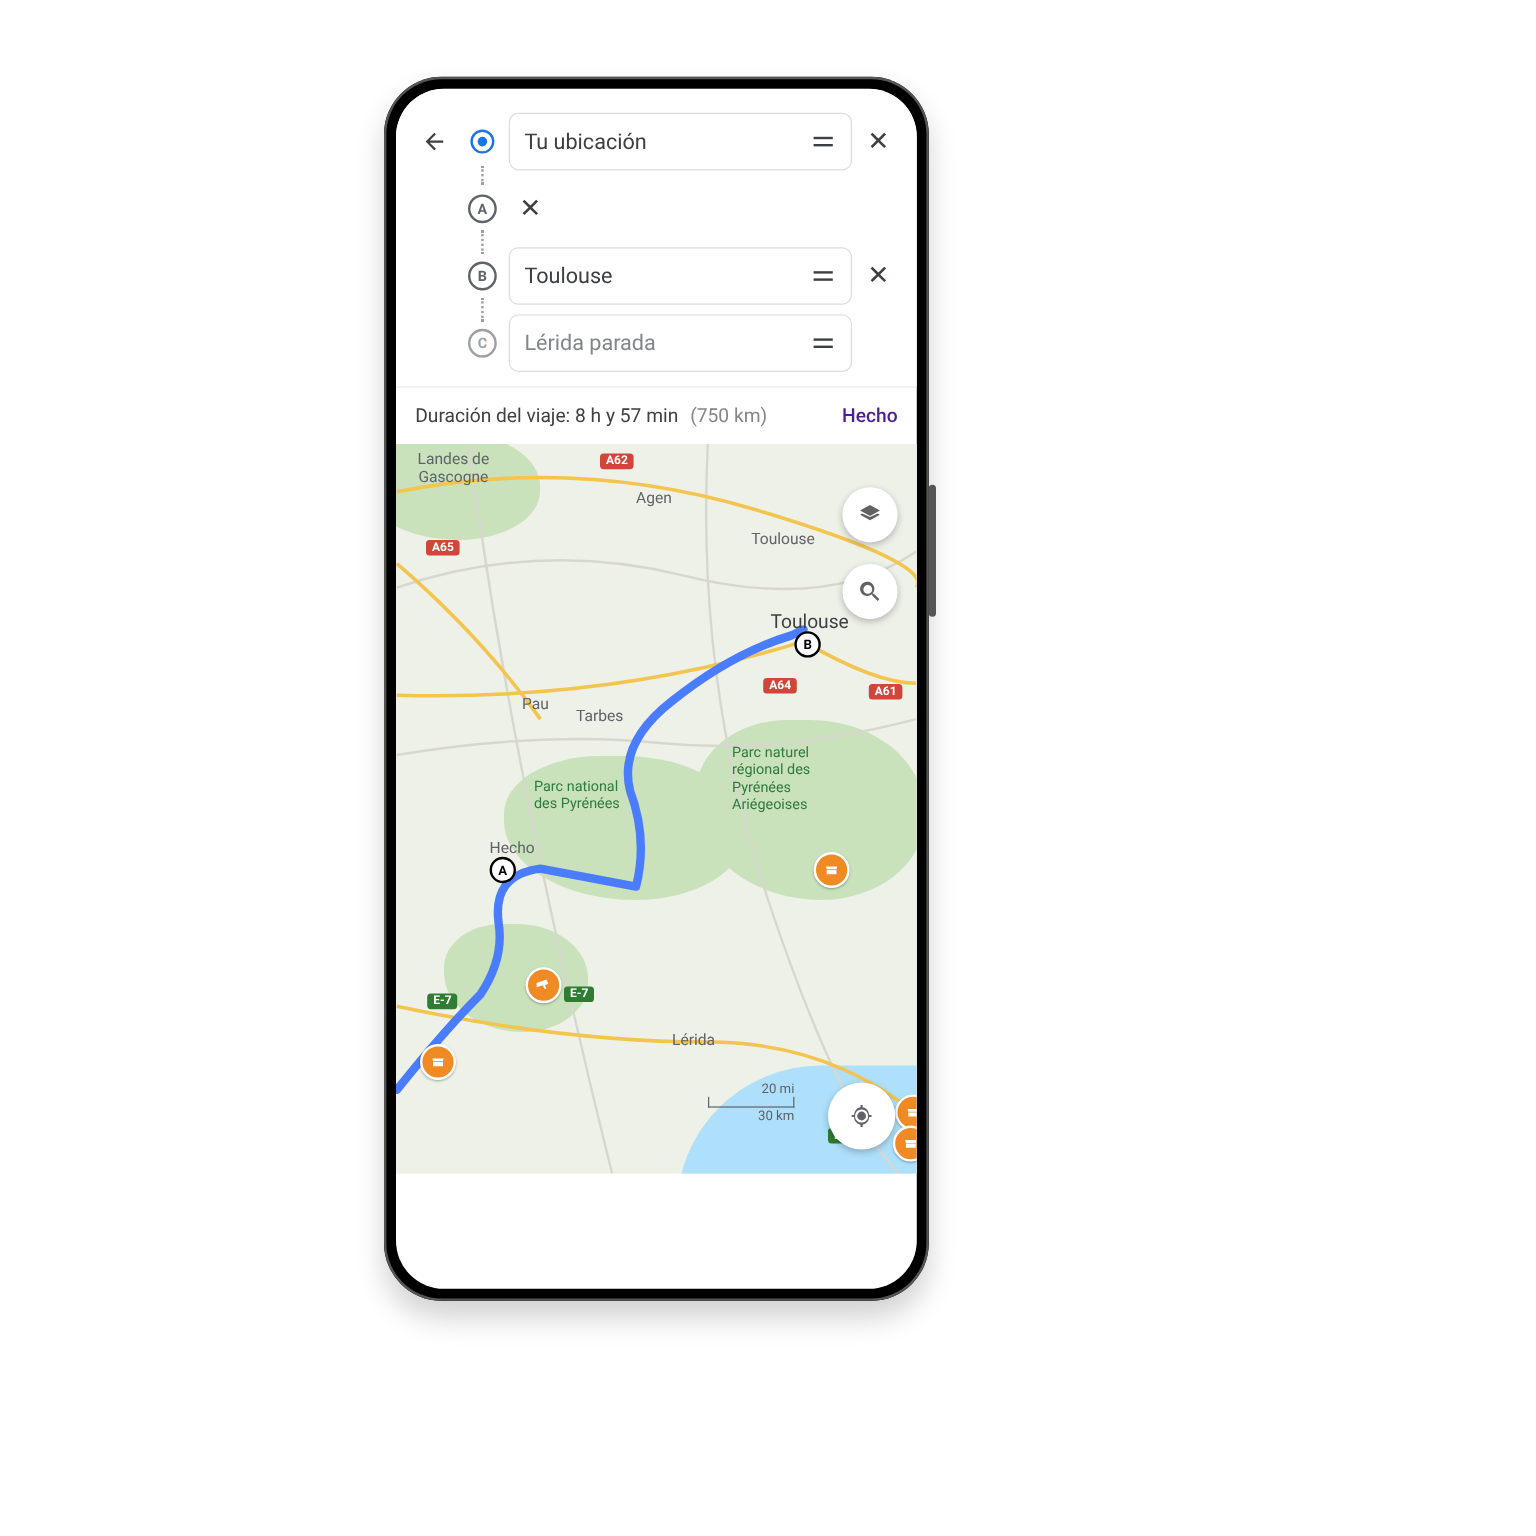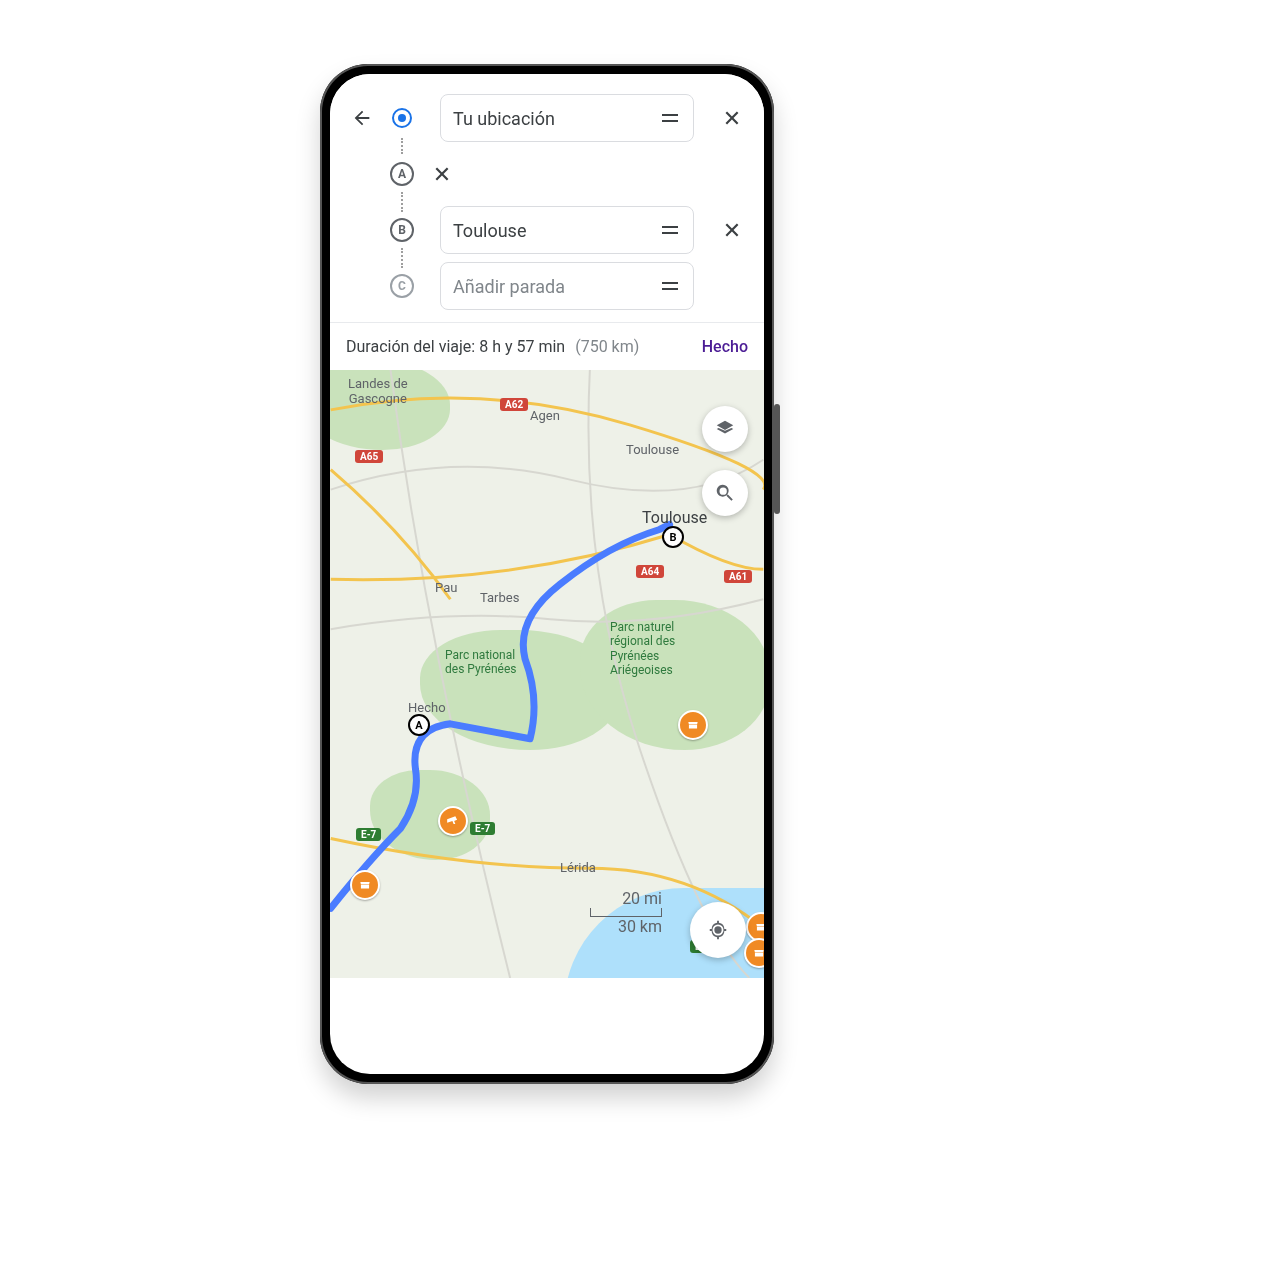--- a/index.html
+++ b/index.html
@@ -20,21 +20,21 @@
   .row{display:flex;align-items:center;height:56px;}
   .back{width:40px;height:40px;display:flex;align-items:center;justify-content:center;cursor:pointer;}
   .node-col{width:40px;display:flex;align-items:center;justify-content:center;position:relative;}
   .dots{position:absolute;left:50%;top:30px;bottom:-26px;border-left:2px dotted #9e9e9e;transform:translateX(-1px);}
   .origin-dot{width:16px;height:16px;border-radius:50%;border:2px solid #1a73e8;background:#fff;display:flex;align-items:center;justify-content:center;}
   .origin-dot::after{content:"";width:8px;height:8px;border-radius:50%;background:#1a73e8;}
   .letter{width:20px;height:20px;border-radius:50%;border:2px solid #5f6368;color:#5f6368;font-size:12px;font-weight:700;display:flex;align-items:center;justify-content:center;}
   .field{
     flex:1;height:46px;border:1px solid #dadce0;border-radius:8px;
     display:flex;align-items:center;justify-content:space-between;
-    padding:0 12px;margin:0 18px;color:#3c4043;font-size:18px;
+    padding:0 12px;margin:0 2px;color:#3c4043;font-size:18px;
     background:#fff;
   }
   .field .txt{white-space:nowrap;overflow:hidden;text-overflow:ellipsis;max-width:190px;}
   .field.placeholder .txt{color:#80868b;}
   .handle{width:22px;display:flex;flex-direction:column;gap:4px;align-items:center;}
   .handle span{display:block;width:16px;height:2px;background:#3c4043;}
   .remove{width:40px;height:40px;display:flex;align-items:center;justify-content:center;cursor:pointer;}
   .x{font-size:22px;color:#3c4043;}
   
   .summary{
@@ -57,21 +57,21 @@
   .city.big{color:#3c4043;font-size:16px;}
   .park-label{position:absolute;color:#2f7a3e;font-size:12px;text-align:left;line-height:1.2;}
   .poi{position:absolute;width:26px;height:26px;border-radius:50%;background:#f08a24;border:2px solid #fff;box-shadow:0 1px 2px rgba(0,0,0,.3);display:flex;align-items:center;justify-content:center;}
   .poi svg{width:14px;height:14px;fill:#fff;}
   .node-marker{position:absolute;width:18px;height:18px;border-radius:50%;background:#fff;border:2px solid #000;color:#000;font-size:11px;font-weight:700;display:flex;align-items:center;justify-content:center;}
   .fab{position:absolute;width:46px;height:46px;border-radius:50%;background:#fff;box-shadow:0 2px 6px rgba(0,0,0,.25);display:flex;align-items:center;justify-content:center;cursor:pointer;}
   .fab svg{width:22px;height:22px;fill:#5f6368;}
   .layers{right:16px;top:36px;}
   .search-fab{right:16px;top:100px;}
   .locate{right:18px;bottom:20px;width:56px;height:56px;}
-  .scale{position:absolute;left:260px;bottom:42px;font-size:16px;color:#5f6368;text-align:right;}
+  .scale{position:absolute;left:260px;bottom:42px;font-size:11px;color:#5f6368;text-align:right;}
   .scale .bar{width:70px;height:8px;border:1.5px solid #5f6368;border-top:none;}
 </style>
 </head>
 <body>
 
 <div class="stage">
   <div class="phone">
     <div class="power-btn"></div>
     <div class="screen">
 
@@ -127,21 +127,21 @@
               <span class="x">✕</span>
             </div>
         </div>
 
         <div class="row">
           <div style="width:40px"></div>
           <div class="node-col">
             <div class="letter" style="border-color:#9aa0a6;color:#9aa0a6">C</div>
           </div>
           <div class="field placeholder">
-            <span class="txt">Añadir parada</span>
+            <span class="txt">Lérida parada</span>
             <div class="handle">
                 <span></span>
                 <span></span>
               </div>
           </div>
           <div style="width:40px"></div>
         </div>
       </div>
 
       <div class="summary">
@@ -170,21 +170,21 @@
           <path class="minor" d="M260 0 Q250 200 310 380 T420 610"></path>
 
           <path class="road" d="M0 40 Q150 10 300 55 T434 120"></path>
           <path class="road" d="M0 100 Q70 160 120 230"></path>
           <path class="road" d="M0 210 Q180 215 340 165 Q400 200 434 200"></path>
           <path class="road" d="M0 470 Q140 500 260 500 Q360 500 434 560"></path>
 
           <path class="route" d="M0 540 Q40 490 70 460 Q90 430 85 400 Q80 360 120 355 L200 370 Q210 330 195 290 Q185 250 230 215 Q280 175 330 160 L340 155"></path>
         </svg>
 
-        <div class="shield" style="left:170px;top:28px">A62</div>
+        <div class="shield" style="left:170px;top:8px">A62</div>
         <div class="shield" style="left:25px;top:80px">A65</div>
         <div class="shield" style="left:306px;top:195px">A64</div>
         <div class="shield" style="left:394px;top:200px">A61</div>
         <div class="shield" style="left:26px;top:458px;background:#2e7d32">E-7</div>
         <div class="shield" style="left:140px;top:452px;background:#2e7d32">E-7</div>
         <div class="shield" style="left:360px;top:570px;background:#2e7d32">E-90</div>
 
         <div class="city" style="left:18px;top:6px;white-space:pre">Landes de
 Gascogne</div>
         <div class="city" style="left:200px;top:38px">Agen</div>

